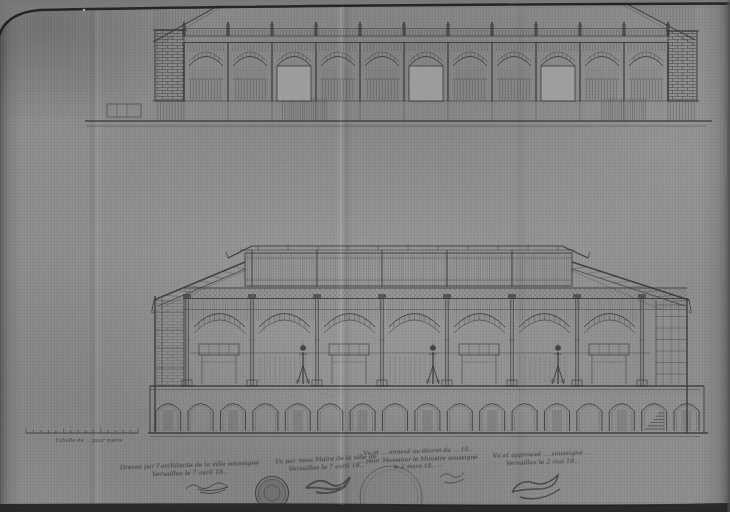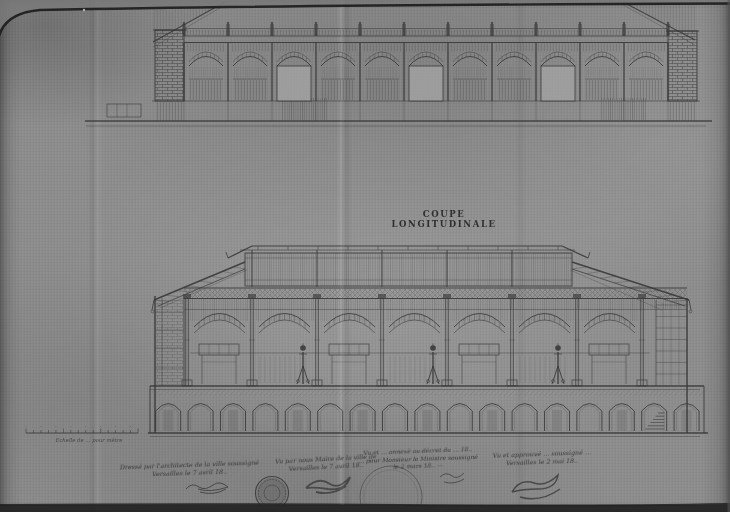--- a/index.html
+++ b/index.html
@@ -679,21 +679,20 @@
         <path d="M-2,40 Q3,13 40,10 Q300,5 732,3.5" stroke="#1a1a1a" stroke-width="2.4" fill="none" stroke-linecap="round" opacity="0.95"></path>
         <circle cx="84" cy="10" r="1.2" fill="#cfcfcf" opacity="0.85"></circle>
         <rect x="-2" y="505" width="734" height="9" fill="#262626"></rect>
         <path d="M-2,505 Q200,503.5 400,505 T732,504" stroke="#1f1f1f" stroke-width="2" fill="none" opacity="0.9"></path>
         <rect x="727.5" y="0" width="2.5" height="512" fill="#555555" opacity="0.6"></rect>
         <line x1="343" y1="8" x2="343" y2="505" stroke="#777777" stroke-width="1" opacity="0.3"></line>
         <line x1="341" y1="8" x2="341" y2="505" stroke="#bbbbbb" stroke-width="0.8" opacity="0.18"></line>
       </g>
   </svg>
 
-  <div class="title">COUPE LONGITUDINALE</div>
 
   <div class="hnote n1">
     <div class="l">Dressé par l'architecte de la ville soussigné</div>
     <div class="l">Versailles le 7 avril 18..</div>
   </div>
   <div class="hnote n2">
     <div class="l">Vu par nous Maire de la ville de</div>
     <div class="l">Versailles le 7 avril 18..</div>
   </div>
   <div class="hnote n3">

